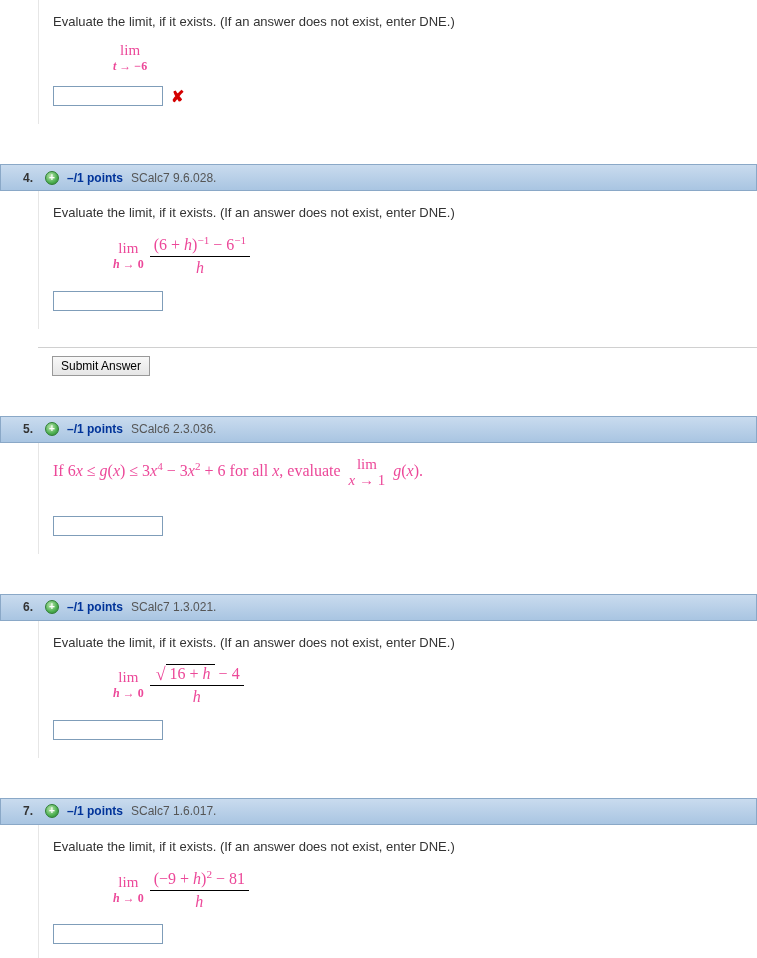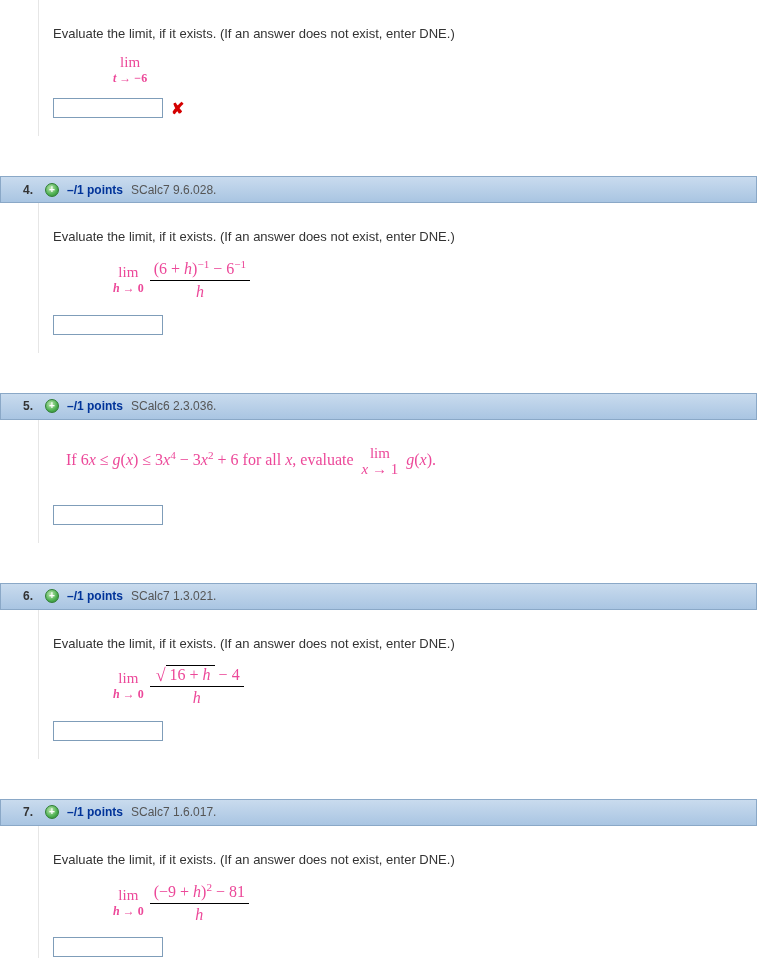--- a/index.html
+++ b/index.html
@@ -48,21 +48,21 @@
   .points-link{
     color:#003399;
     cursor:pointer;
     font-weight:bold;
   }
   .ref{
     color:#555;
   }
   .qbody{
     border-left:1px solid #e6e6e6;
-    padding:26px 14px 18px 14px;
+    padding:14px 14px 18px 14px;
     margin-left:38px;
   }
   .top-fragment .qbody{
     border-top:none;
   }
   .prompt{
     margin-bottom:14px;
   }
   .math{
     font-family:"Times New Roman", Times, serif;
@@ -197,31 +197,34 @@
       </span>
       <span class="frac">
         <span class="num">(6 + <span class="it">h</span>)<sup>−1</sup> − 6<sup>−1</sup></span>
         <span class="den"><span class="it">h</span></span>
       </span>
     </div>
     <div class="answer-row">
       <input class="answer-input" type="text" style="">
     </div>
   </div>
+  <div class="submit-bar">
+    <button class="submit-btn">Submit Answer</button>
+  </div>
 </div>
 
 <div class="question-block">
   <div class="qheader">
     <span class="qnum-cell">5.</span>
     <span class="expand-btn"></span>
     <span class="points-link">–/1 points</span>
     <span class="ref">SCalc6 2.3.036.</span>
   </div>
   <div class="qbody">
-    <div class="prompt math" style="margin-left:13px;text-align:center;">
+    <div class="prompt math" style="margin-left:0;text-align:center;">
       If 6<span class="it">x</span> ≤ <span class="it">g</span>(<span class="it">x</span>) ≤ 3<span class="it">x</span><sup>4</sup> − 3<span class="it">x</span><sup>2</sup> + 6 for all <span class="it">x</span>, evaluate
       <span class="inline-lim">
         <span class="ltop">lim</span>
         <span class="lbot"><span class="it">x</span> → 1</span>
       </span>
       <span class="it">g</span>(<span class="it">x</span>).
     </div>
     <div class="answer-row">
       <input class="answer-input" type="text" style="">
     </div>

